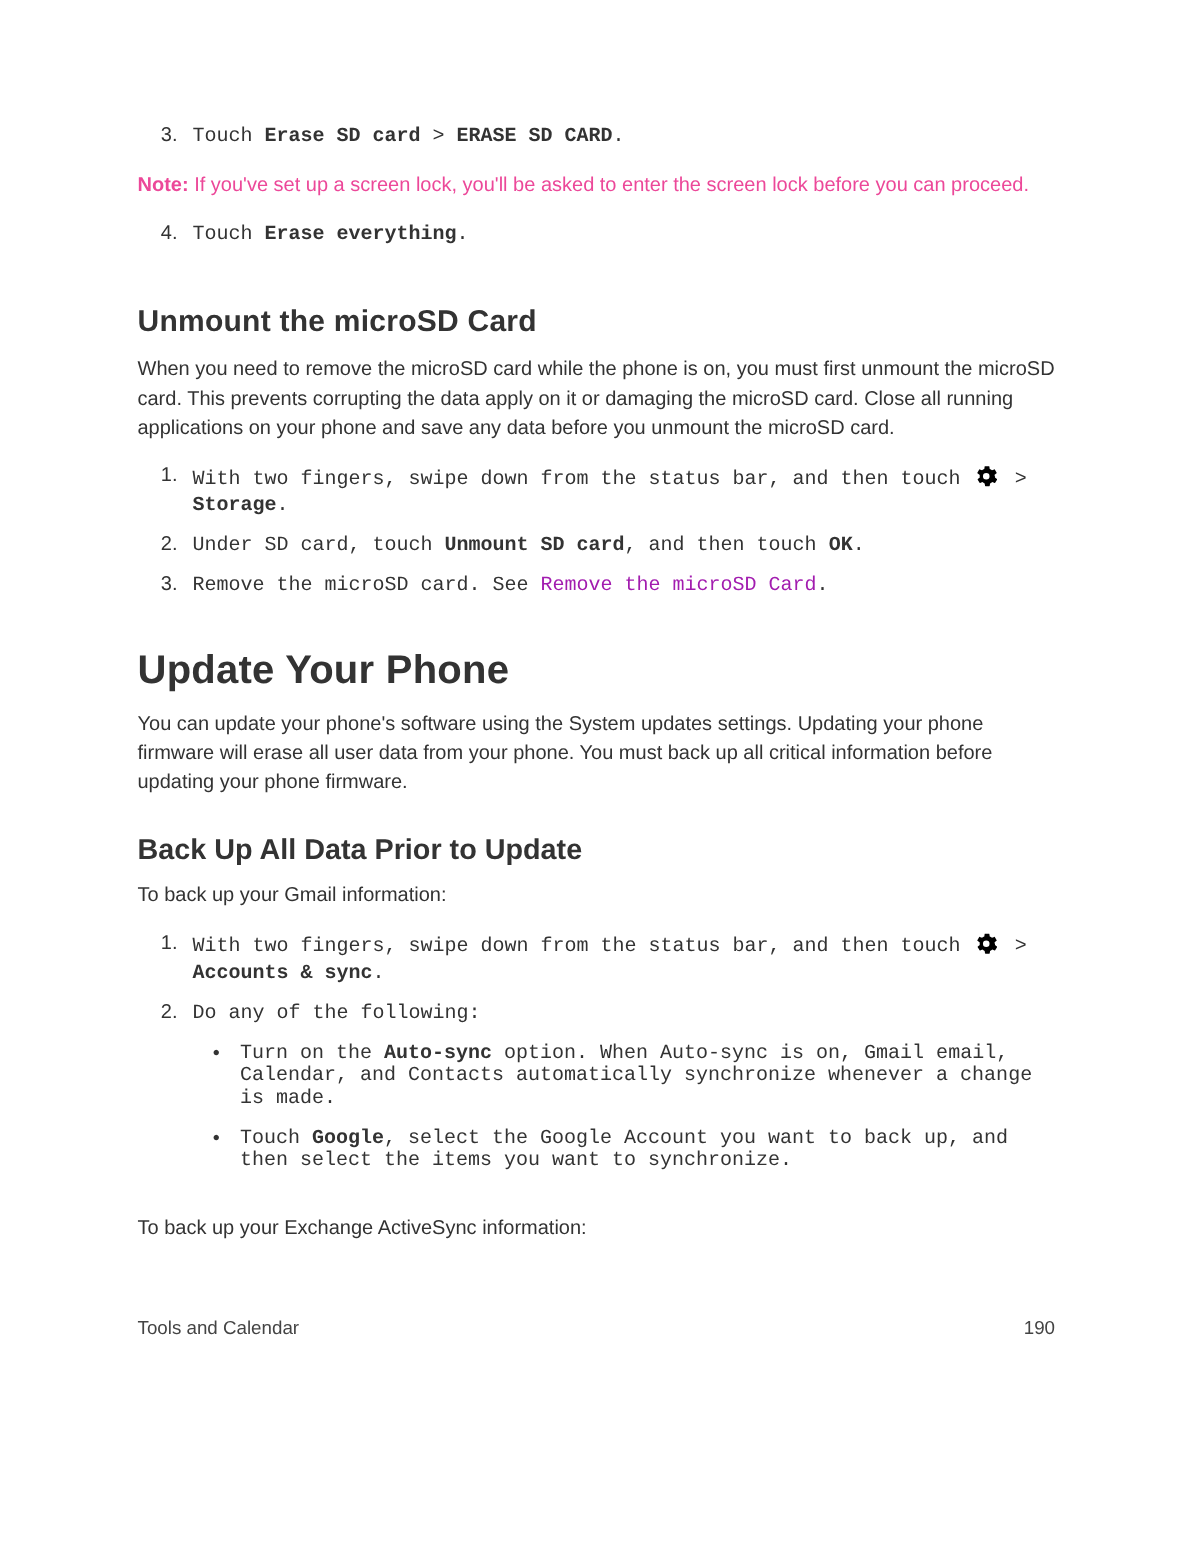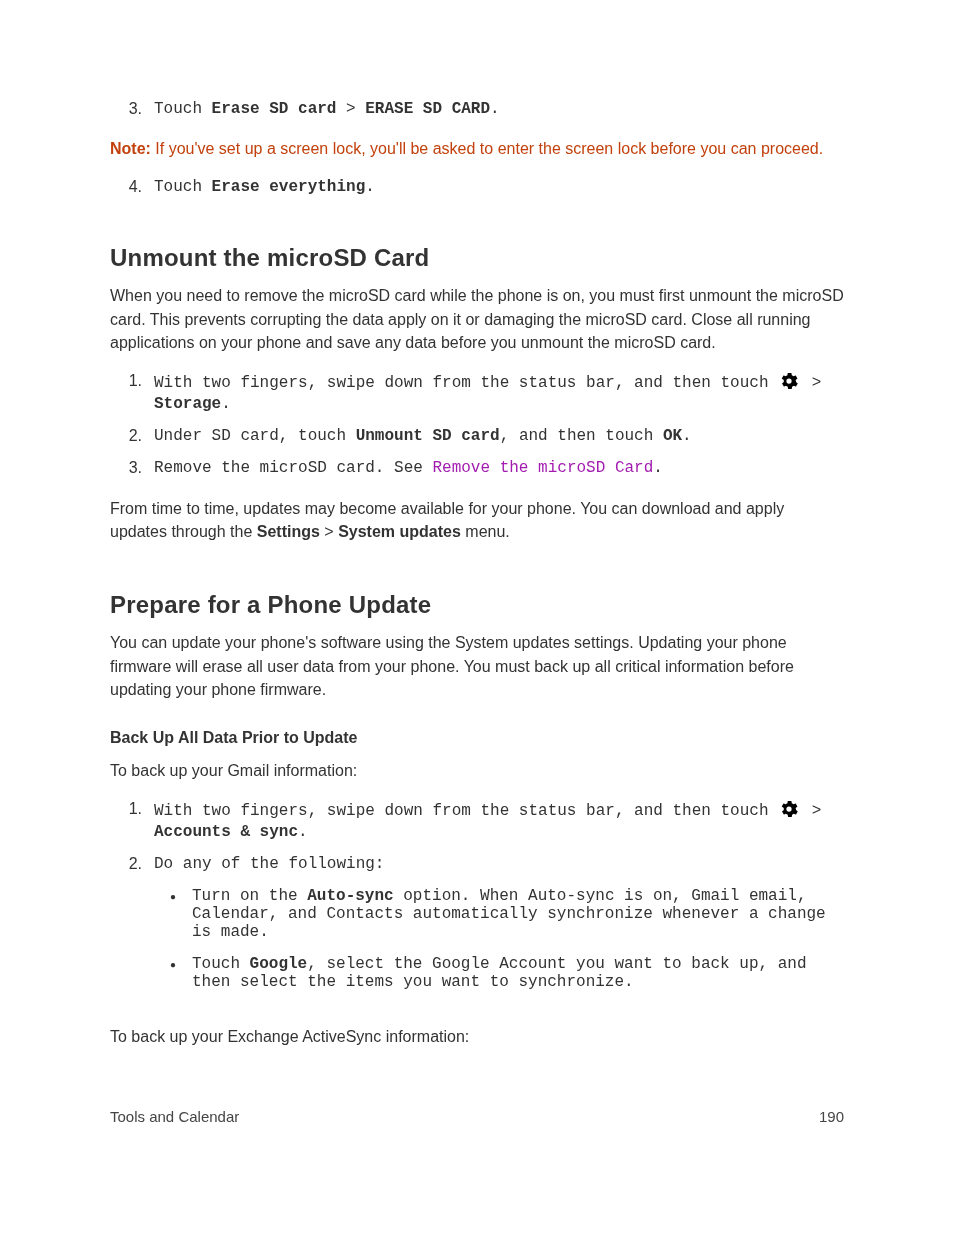--- a/index.html
+++ b/index.html
@@ -44,42 +44,42 @@
       width: 38px;
       flex-shrink: 0;
       text-align: center;
       font-size: 10px;
       line-height: 22px;
     }
     .ul-content {
       flex: 1;
     }
     .note {
-      color: #c2410c;
+      color: #ec4899;
       margin: 0 0 18px 0;
       line-height: 1.4;
     }
     .para {
       margin: 0 0 18px 0;
       line-height: 1.45;
     }
     h1 {
       font-size: 32px;
       font-weight: 900;
       margin: 40px 0 14px 0;
       letter-spacing: 0.2px;
     }
     h2 {
       font-size: 24px;
       font-weight: 900;
       margin: 48px 0 12px 0;
       letter-spacing: 0.2px;
     }
     h3 {
-      font-size: 16px;
+      font-size: 23px;
       font-weight: bold;
       margin: 28px 0 12px 0;
     }
     .b {
       font-weight: bold;
     }
     .link {
       color: #a21caf;
     }
     .gt {
@@ -146,26 +146,23 @@
       </div>
     </div>
     <div class="ol-item">
       <div class="ol-marker">3.</div>
       <div class="ol-content">
         <span>Remove the microSD card. See </span><span class="link">Remove the microSD Card</span><span>.</span>
       </div>
     </div>
   </div>
 
-
-  <p class="para">
-    <span>From time to time, updates may become available for your phone. You can download and apply updates through the </span><span class="b">Settings</span><span> &gt; </span><span class="b">System updates</span><span> menu.</span>
-  </p>
-
-  <h2>Prepare for a Phone Update</h2>
+  <h1>Update Your Phone</h1>
+
+
 
   <p class="para">You can update your phone's software using the System updates settings. Updating your phone firmware will erase all user data from your phone. You must back up all critical information before updating your phone firmware.</p>
 
 
   <h3>Back Up All Data Prior to Update</h3>
 
   <p class="para">To back up your Gmail information:</p>
 
   <div class="ol">
     <div class="ol-item">

